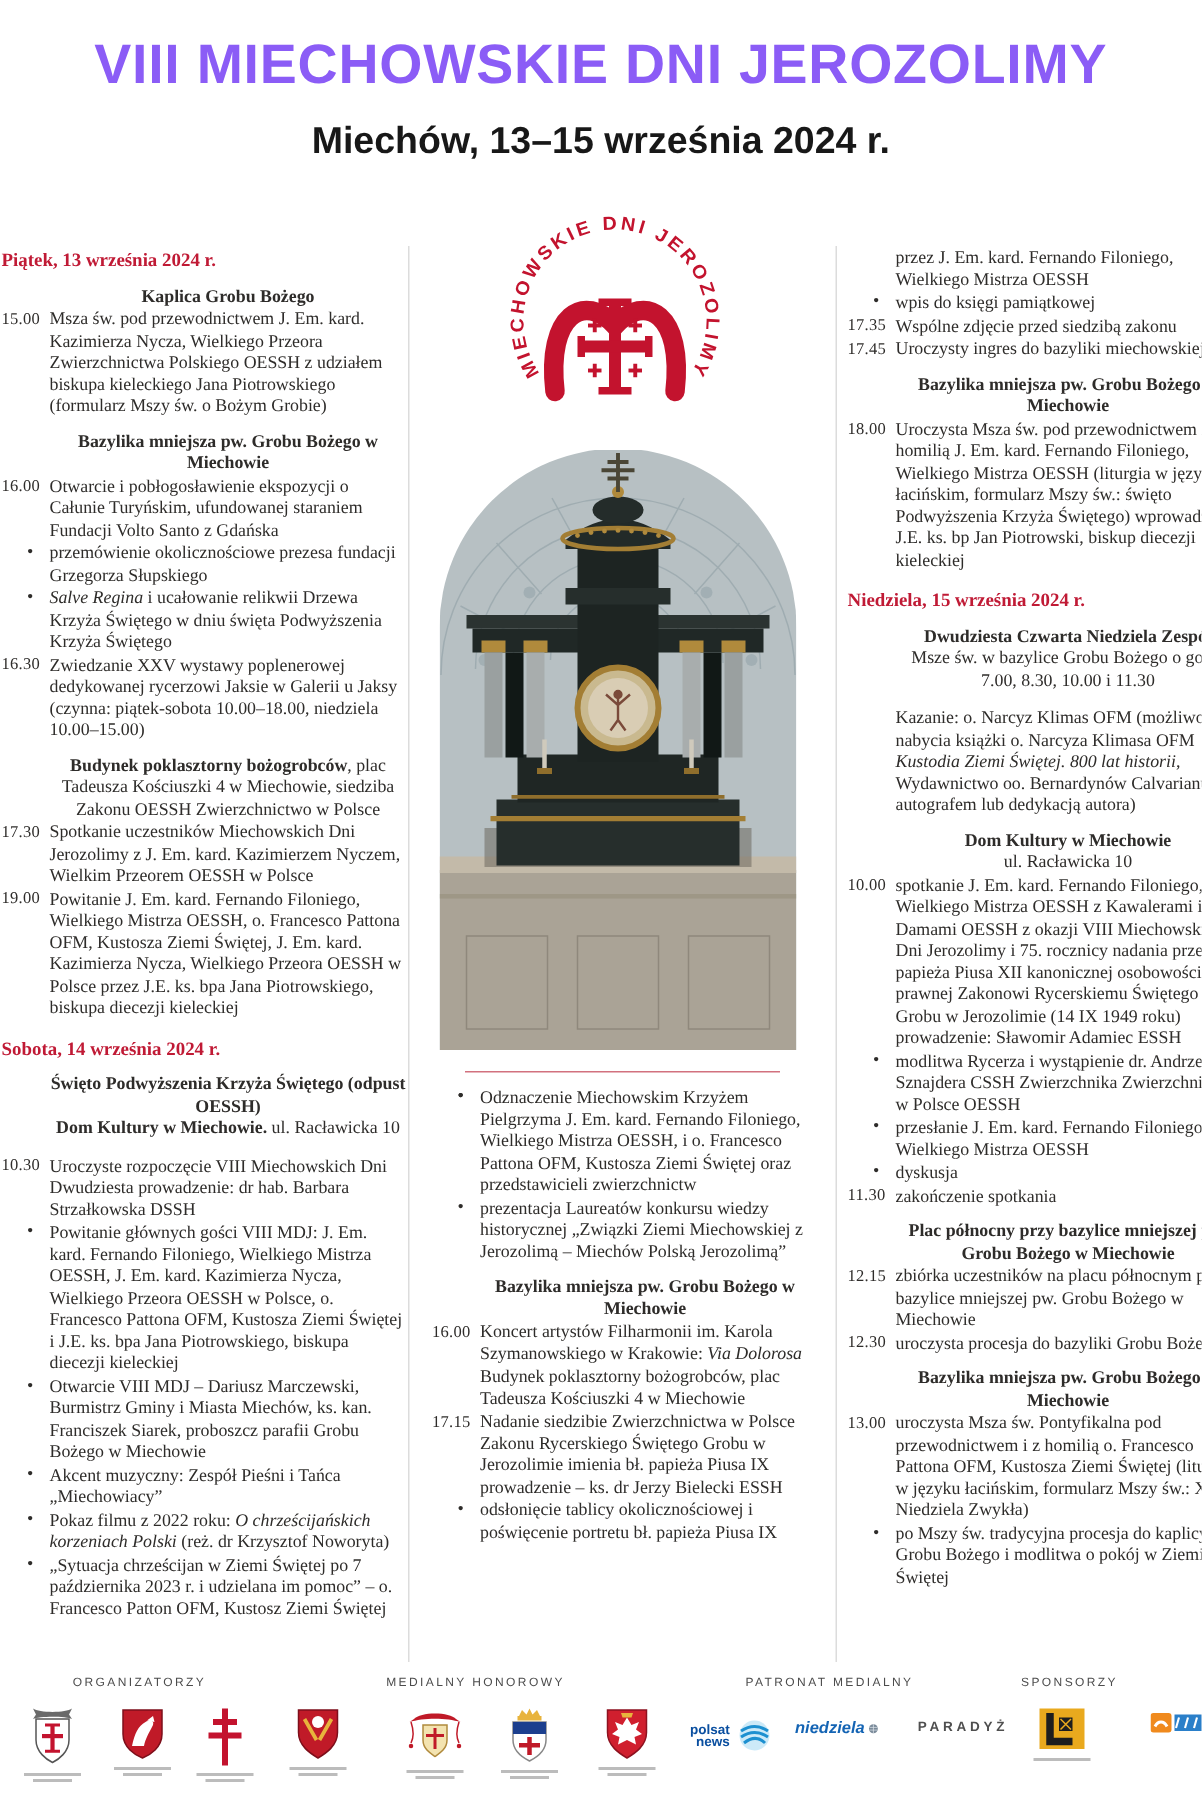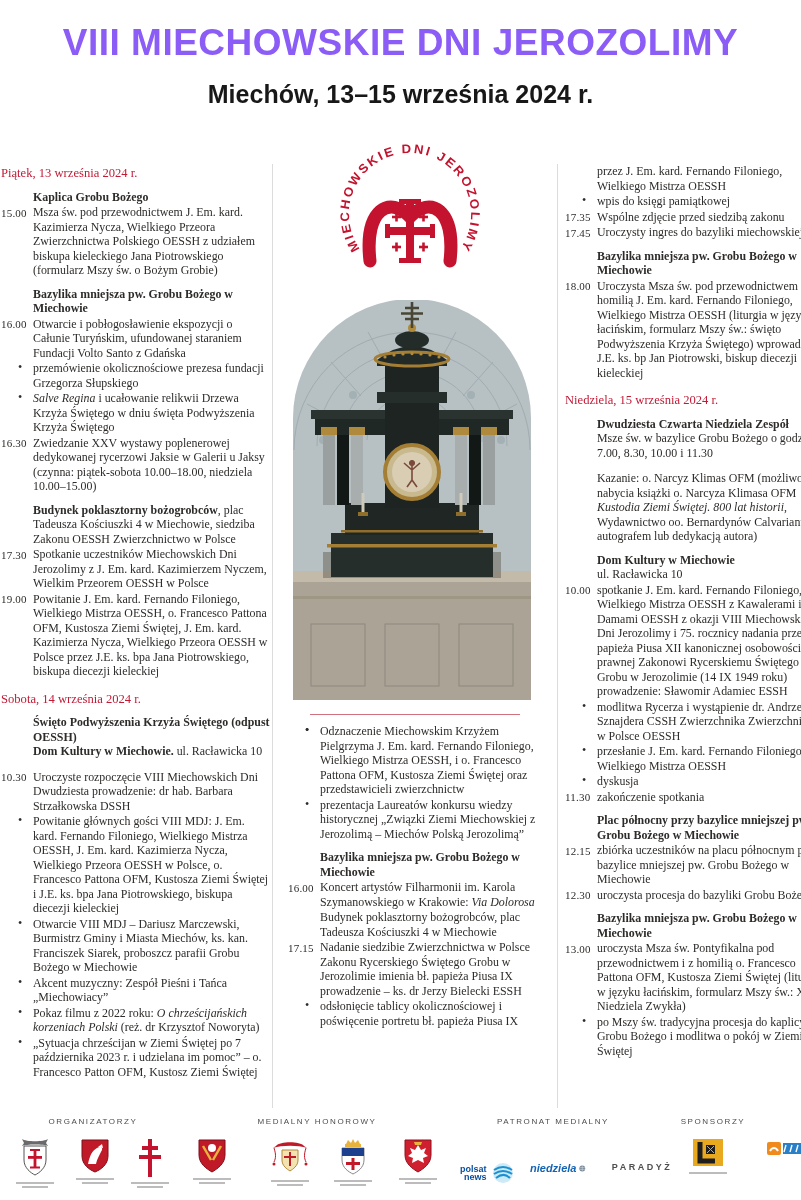--- a/index.html
+++ b/index.html
@@ -21,25 +21,25 @@
   }
   
   .ringlogo{position:absolute;left:332px;top:138px;width:156px;height:156px;}
   
   .col{position:absolute;font-size:11.9px;line-height:14.5px;overflow:hidden;}
   .col-left {left:1px;  top:166px;width:270px;height:925px;}
   .col-mid  {left:288px;top:712px;width:252px;height:392px;}
   .col-right{left:565px;top:163px;width:262px;height:950px;}
   .entry{position:relative;padding-left:32px;margin-top:1px;}
   .entry.day{
-    padding-left:0;margin:13px 0 4px 0;color:#c01a35;font-weight:normal;
+    padding-left:0;margin:13px 0 4px 0;color:#c01a35;font-weight:bold;
     font-size:12.6px;
   }
   .entry.day:first-child{margin-top:0;}
-  .entry.venue{margin-top:9px;}
+  .entry.venue{margin-top:9px;text-align:center;}
   .entry.gap{margin-top:11px;}
   .time{position:absolute;left:0;top:.5px;font-weight:normal;font-size:11px;letter-spacing:.2px;}
   .dot{position:absolute;left:17px;top:-1px;font-size:12px;}
   .b{font-weight:bold;}
   .i{font-style:italic;}
   .rule{border:0;border-top:1.5px solid #d2717e;margin:2px 20px 9px 22px;}
   
   .vdiv{position:absolute;top:164px;width:1px;height:944px;background:#dcdcdc;}
   .vdiv.d1{left:272px;}
   .vdiv.d2{left:557px;}
@@ -48,21 +48,21 @@
   
   .fhead{
     position:absolute;top:1117px;transform:translateX(-50%);
     font-family:"Liberation Sans", sans-serif;font-size:8px;
     letter-spacing:1.6px;color:#4c4c4c;white-space:nowrap;
   }
   .flogo{position:absolute;top:1138px;width:56px;margin-left:-28px;text-align:center;}
   .flogo svg{display:block;margin:0 auto;}
   .cap{margin:4px auto 0;width:38px;height:2px;background:#bcbcbc;}
   .cap.c2{margin-top:2px;width:26px;}
-  .wordrow{display:flex;align-items:center;justify-content:center;gap:3px;margin-top:24px;}
+  .wordrow{display:flex;align-items:center;justify-content:center;gap:3px;margin-top:8px;}
   .polsat-txt{font-family:"Liberation Sans", sans-serif;font-weight:bold;font-size:9px;
     line-height:8px;color:#0a4fa0;text-align:right;}
   .niedziela-txt{font-family:"Liberation Sans", sans-serif;font-weight:bold;font-style:italic;
     font-size:11px;color:#1464b4;}
   .paradyz-txt{font-family:"Liberation Sans", sans-serif;font-weight:bold;font-size:9px;
     letter-spacing:2.5px;color:#4f4f4f;}
 </style>
 </head>
 <body>
 

